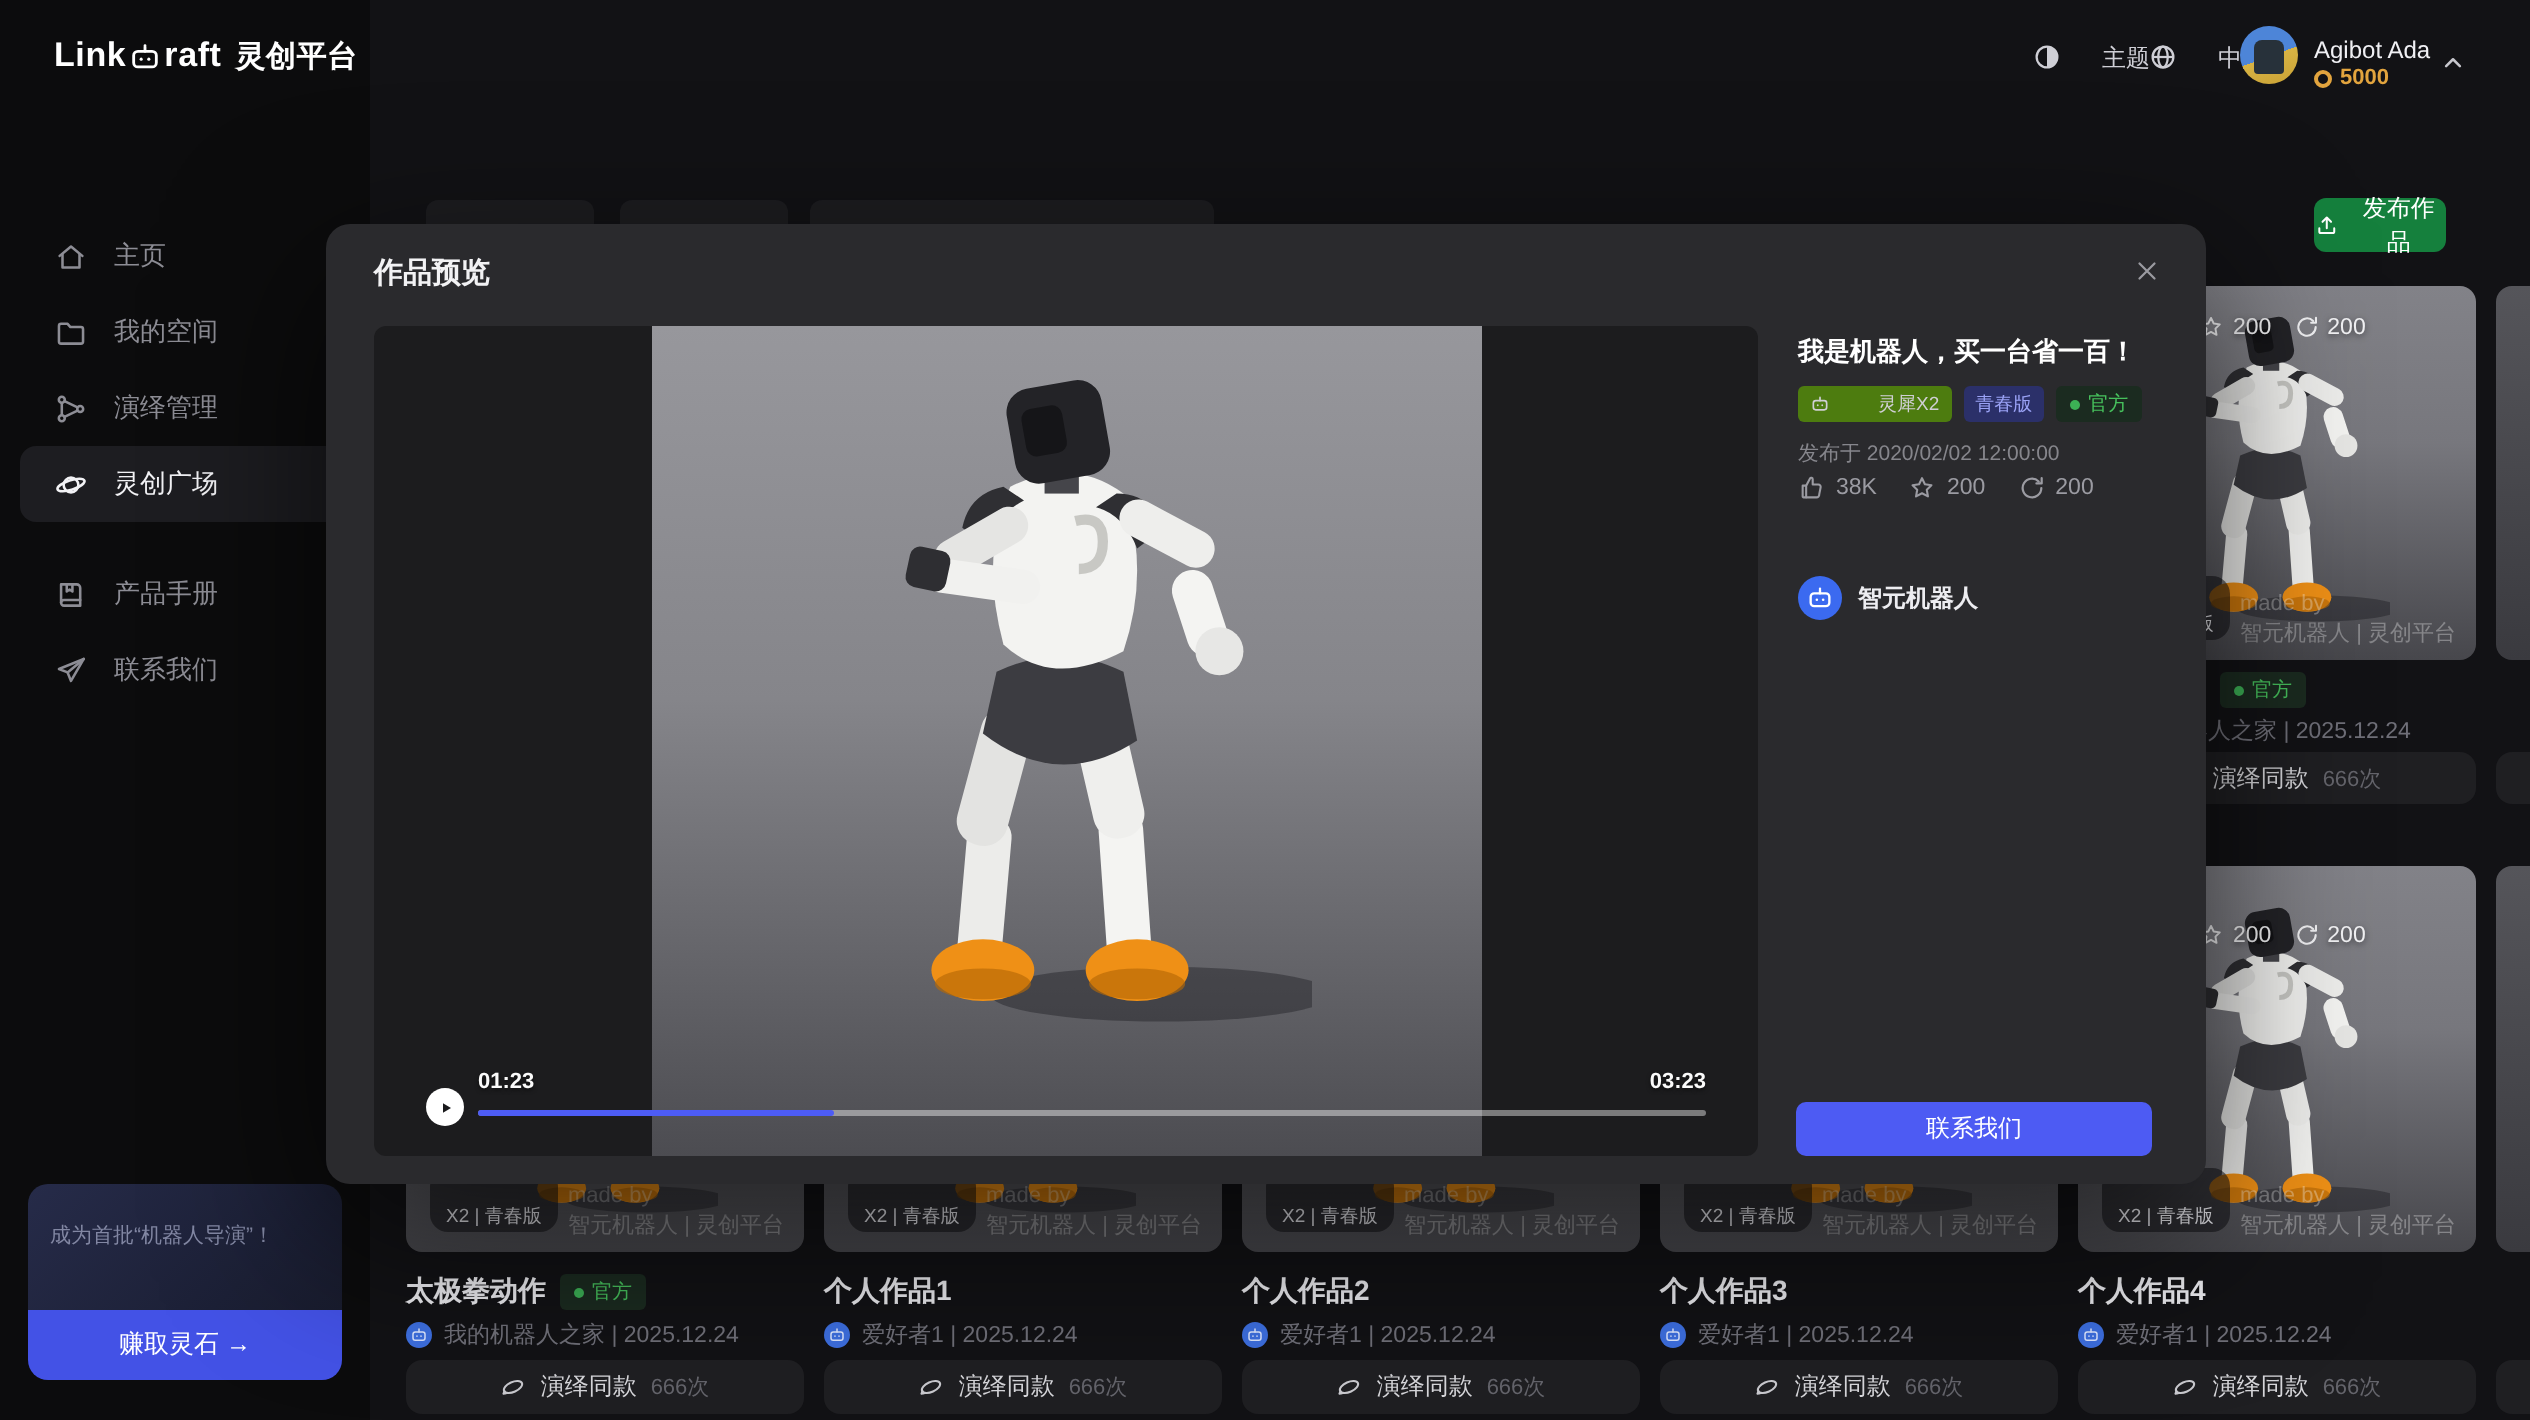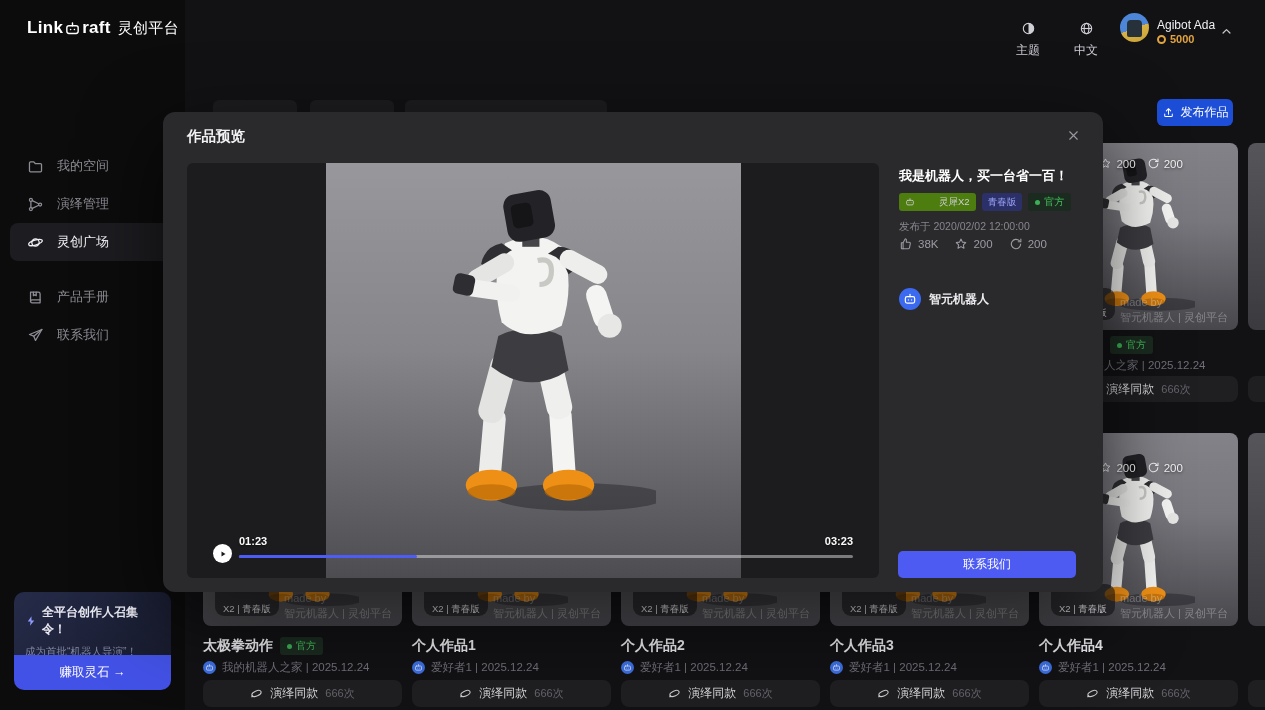--- a/index.html
+++ b/index.html
@@ -4,52 +4,52 @@
 <style>
   * { margin:0; padding:0; box-sizing:border-box; }
   html,body { width:1265px; height:710px; background:#0c0c0d; overflow:hidden; }
   body { font-family:"Liberation Sans","DejaVu Sans",sans-serif; color:#e9e9ee; }
   .abs { position:absolute; }
   #app { position:relative; width:1265px; height:710px; background:#121215; overflow:hidden; }
 
   
   #sidebar { left:0; top:0; width:185px; height:710px; background:#0c0c0d; z-index:5; }
   .logo { left:27px; top:18px; font-size:17px; font-weight:700; color:#fff; letter-spacing:.3px; display:flex; align-items:center; }
-  .logo .cn { font-size:15px; margin-left:7px; font-weight:400; }
+  .logo .cn { font-size:15px; margin-left:7px; font-weight:700; }
   .logo svg { margin:0 1px; }
   .create-btn { left:14px; top:62px; width:157px; height:37px; border:none; border-radius:19px;
     background:linear-gradient(100deg,#4550c4 0%,#5565e4 55%,#5b6cec 100%);
     color:#fff; font-size:13px; display:flex; align-items:center; justify-content:center; gap:8px; cursor:pointer; }
   .nav-item { left:10px; width:165px; height:38px; display:flex; align-items:center; gap:13px;
     padding-left:17px; color:#8d8d95; font-size:13px; border-radius:8px; cursor:pointer; }
   .nav-item.active { background:#1d1d21; color:#f2f2f5; }
   .nav-item svg { flex:none; }
 
   .promo { left:14px; top:592px; width:157px; height:98px; border-radius:10px; overflow:hidden; z-index:6; }
   .promo-top { height:63px; background:linear-gradient(135deg,#262b49 0%,#1c2036 70%,#191c2e 100%); padding:12px 11px 0 11px; }
   .promo-title { display:flex; align-items:center; gap:5px; font-size:12px; font-weight:700; color:#e9e9f2; }
   .promo-sub { margin-top:7px; font-size:10.5px; color:#8287a3; }
   .promo-btn { width:100%; height:35px; border:none; background:#4352e6; color:#fff; font-size:12.5px; cursor:pointer; }
 
   
   .top-label { font-size:12px; color:#cfcfd6; }
-  .top-icon-group { display:flex; align-items:center; gap:6px; cursor:pointer;flex-direction:column; }
+  .top-icon-group { display:flex; gap:20px; cursor:pointer; }
   #avatar { left:1120px; top:13px; width:29px; height:29px; border-radius:50%; overflow:hidden;
     background:linear-gradient(160deg,#4d85d8 0%,#4d85d8 52%,#d8b344 52%,#c9a235 100%); cursor:pointer; }
   #avatar .bot { position:absolute; left:7px; top:7px; width:15px; height:17px; background:#27313a; border-radius:4px 4px 2px 2px; }
   .uname { left:1157px; top:18px; font-size:12px; color:#f0f0f4; }
   .coins { left:1157px; top:33px; display:flex; align-items:center; gap:4px; font-size:11px; color:#e2a43e; font-weight:700; }
   .coin-dot { width:9px; height:9px; border-radius:50%; border:2.5px solid #e2a43e; }
 
   
   #tabs { left:213px; top:62px; height:29px; display:flex; align-items:center; gap:40px; z-index:1; }
   .tab { font-size:13px; color:#97979e; cursor:pointer; white-space:nowrap; }
   .tab.active { background:#242428; color:#f4f4f6; font-weight:700; border-radius:6px; padding:7px 17px; }
   .filter-box { top:100px; height:25px; background:#1d1d20; border-radius:6px; z-index:1; }
-  .publish-btn { left:1157px; top:99px; width:76px; height:27px; border:none; border-radius:6px; background:#1d4ed8;
+  .publish-btn { left:1157px; top:99px; width:66px; height:27px; border:none; border-radius:6px; background:#15803d;
     color:#fff; font-size:12px; display:flex; align-items:center; justify-content:center; gap:6px; cursor:pointer; z-index:1; }
 
   
   .card { width:199px; z-index:1; }
   .thumb { position:absolute; left:0; top:0; width:199px; border-radius:8px; overflow:hidden; cursor:pointer;
     background:linear-gradient(180deg,#828288 0%,#77777d 42%,#47474c 100%); }
   .thumb-stats { position:absolute; left:12px; display:flex; gap:11px; align-items:center;
     font-size:11.5px; color:#f2f2f4; text-shadow:0 1px 3px rgba(0,0,0,.55); }
   .thumb-stats .st { display:flex; align-items:center; gap:4px; }
   .thumb-badge { position:absolute; left:12px; bottom:10px; height:17px; line-height:17px; padding:16px 8px;
@@ -511,20 +511,26 @@
   <div class="abs" id="sidebar">
     <div class="abs logo">
       <span>Link</span>
       <svg width="17" height="17" style="color:#fff">
           <use href="#i-robot-face"></use>
         </svg>
       <span>raft</span>
       <span class="cn">灵创平台</span>
     </div>
 
+    <div class="abs nav-item" style="top:109px">
+      <svg width="17" height="17">
+          <use href="#i-home"></use>
+        </svg>
+      <span>主页</span>
+    </div>
     <div class="abs nav-item" style="top:147px">
       <svg width="17" height="17">
           <use href="#i-folder"></use>
         </svg>
       <span>我的空间</span>
     </div>
     <div class="abs nav-item" style="top:185px">
       <svg width="17" height="17">
           <use href="#i-nodes"></use>
         </svg>
@@ -545,26 +551,20 @@
     </div>
     <div class="abs nav-item" style="top:316px">
       <svg width="17" height="17">
           <use href="#i-send"></use>
         </svg>
       <span>联系我们</span>
     </div>
 
     <div class="abs promo">
       <div class="promo-top">
-        <div class="promo-title">
-          <svg width="12" height="12" style="color:#8e9cff;flex:none">
-              <use href="#i-bolt"></use>
-            </svg>
-          <span>全平台创作人召集令！</span>
-        </div>
         <div class="promo-sub">成为首批“机器人导演”！</div>
       </div>
       <button class="promo-btn">赚取灵石 →</button>
     </div>
   </div>
 
   <div class="abs" id="modal">
     <div class="abs modal-title">作品预览</div>
     <div class="abs modal-close">
       <svg width="15" height="15">

